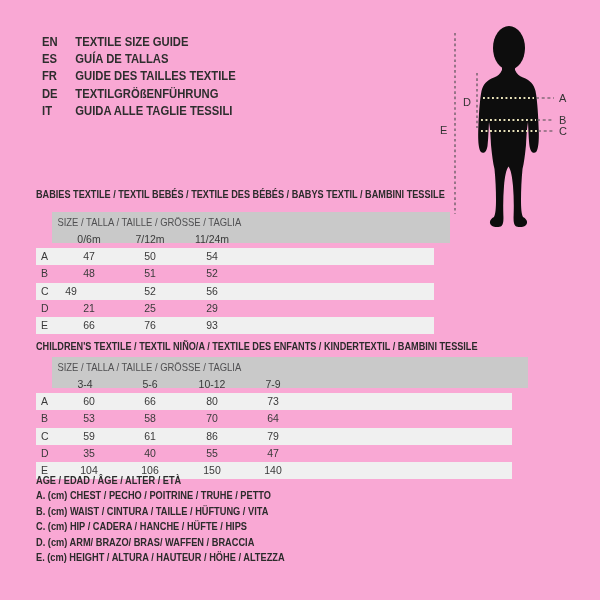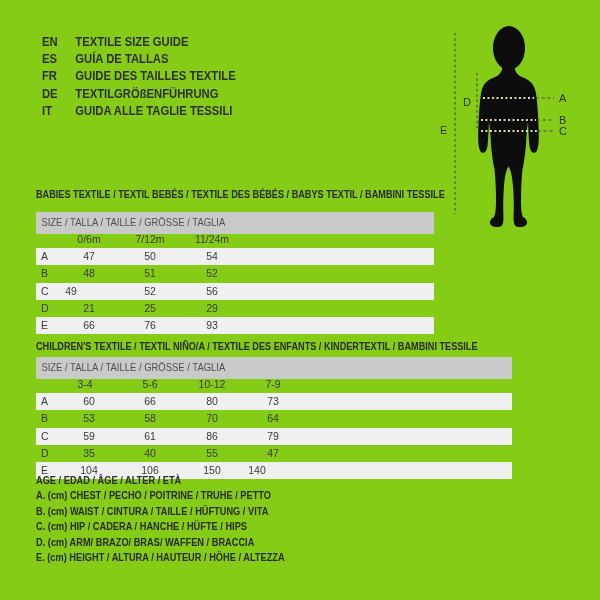--- a/index.html
+++ b/index.html
@@ -1,17 +1,17 @@
 <!DOCTYPE html>
 <html><head>
 <meta charset="utf-8">
 <style>
   html,body{margin:0;padding:0;background:#fff;}
   .stage{
-    position:relative;width:600px;height:600px;background:#84cc16;overflow:hidden;
+    position:relative;width:600px;height:600px;background:#f9a8d4;overflow:hidden;
     font-family:"Liberation Sans",sans-serif;color:#333;
   }
   
   .lang-list{position:absolute;left:42px;top:33px;}
   .lang-row{
     display:flex;height:17.4px;align-items:center;
     font-size:12.5px;font-weight:700;color:#2e2e2e;
     transform:scaleX(.9);transform-origin:0 50%;white-space:nowrap;
   }
   .lang-code{flex:0 0 37px;width:37px;}
@@ -22,21 +22,21 @@
   .dh{stroke:#4a4a4a;stroke-width:1.1;stroke-dasharray:3 2.7;fill:none;}
   .dp{stroke:#e9e3ba;stroke-width:1.9;stroke-dasharray:1.9 2.6;fill:none;}
   .flabel{font-family:"Liberation Sans",sans-serif;font-size:11px;fill:#333333;}
   
   .section-title{
     position:absolute;left:36px;font-size:10.5px;font-weight:700;color:#2b2b2b;
     transform:scaleX(.87);transform-origin:0 50%;white-space:nowrap;
   }
   
   .table{position:absolute;left:36px;}
-  .size-bar{position:absolute;left:0;top:0;height:22px;background:#c9c9c9;}
+  .size-bar{position:absolute;left:16px;top:0;height:31px;background:#c9c9c9;}
   .size-bar span{
     display:inline-block;transform:scaleX(.9);transform-origin:0 50%;
     font-size:10.5px;color:#4f4f51;padding-left:6px;line-height:19px;white-space:nowrap;
   }
   .trow{position:absolute;left:0;height:17.2px;line-height:17.2px;font-size:10.5px;color:#3a3a3a;}
   .stripe{background:#f0f0f0;}
   .cell{position:absolute;top:0;width:60px;text-align:center;}
   .rowlabel{position:absolute;left:5px;top:0;}
   
   .legend{position:absolute;left:36px;top:473px;}
@@ -211,21 +211,21 @@
         <span class="cell" style="left: 23px;">35</span>
         <span class="cell" style="left: 84px;">40</span>
         <span class="cell" style="left: 146px;">55</span>
         <span class="cell" style="left: 207px;">47</span>
       </div>
       <div class="trow stripe" style="top: 105px; width: 476px;">
         <span class="rowlabel">E</span>
         <span class="cell" style="left: 23px;">104</span>
         <span class="cell" style="left: 84px;">106</span>
         <span class="cell" style="left: 146px;">150</span>
-        <span class="cell" style="left: 191px;">140</span>
+        <span class="cell" style="left: 207px;">140</span>
       </div>
     </div>
 
   <div class="legend">
     <div class="legend-row">AGE / EDAD / ÂGE / ALTER / ETÀ</div>
   <div class="legend-row">A. (cm) CHEST / PECHO / POITRINE / TRUHE / PETTO</div>
       <div class="legend-row">B. (cm) WAIST / CINTURA / TAILLE / HÜFTUNG / VITA</div>
       <div class="legend-row">C. (cm) HIP / CADERA / HANCHE / HÜFTE / HIPS</div>
       <div class="legend-row">D. (cm) ARM/ BRAZO/ BRAS/ WAFFEN / BRACCIA</div>
       <div class="legend-row">E. (cm) HEIGHT / ALTURA / HAUTEUR / HÖHE / ALTEZZA</div>

